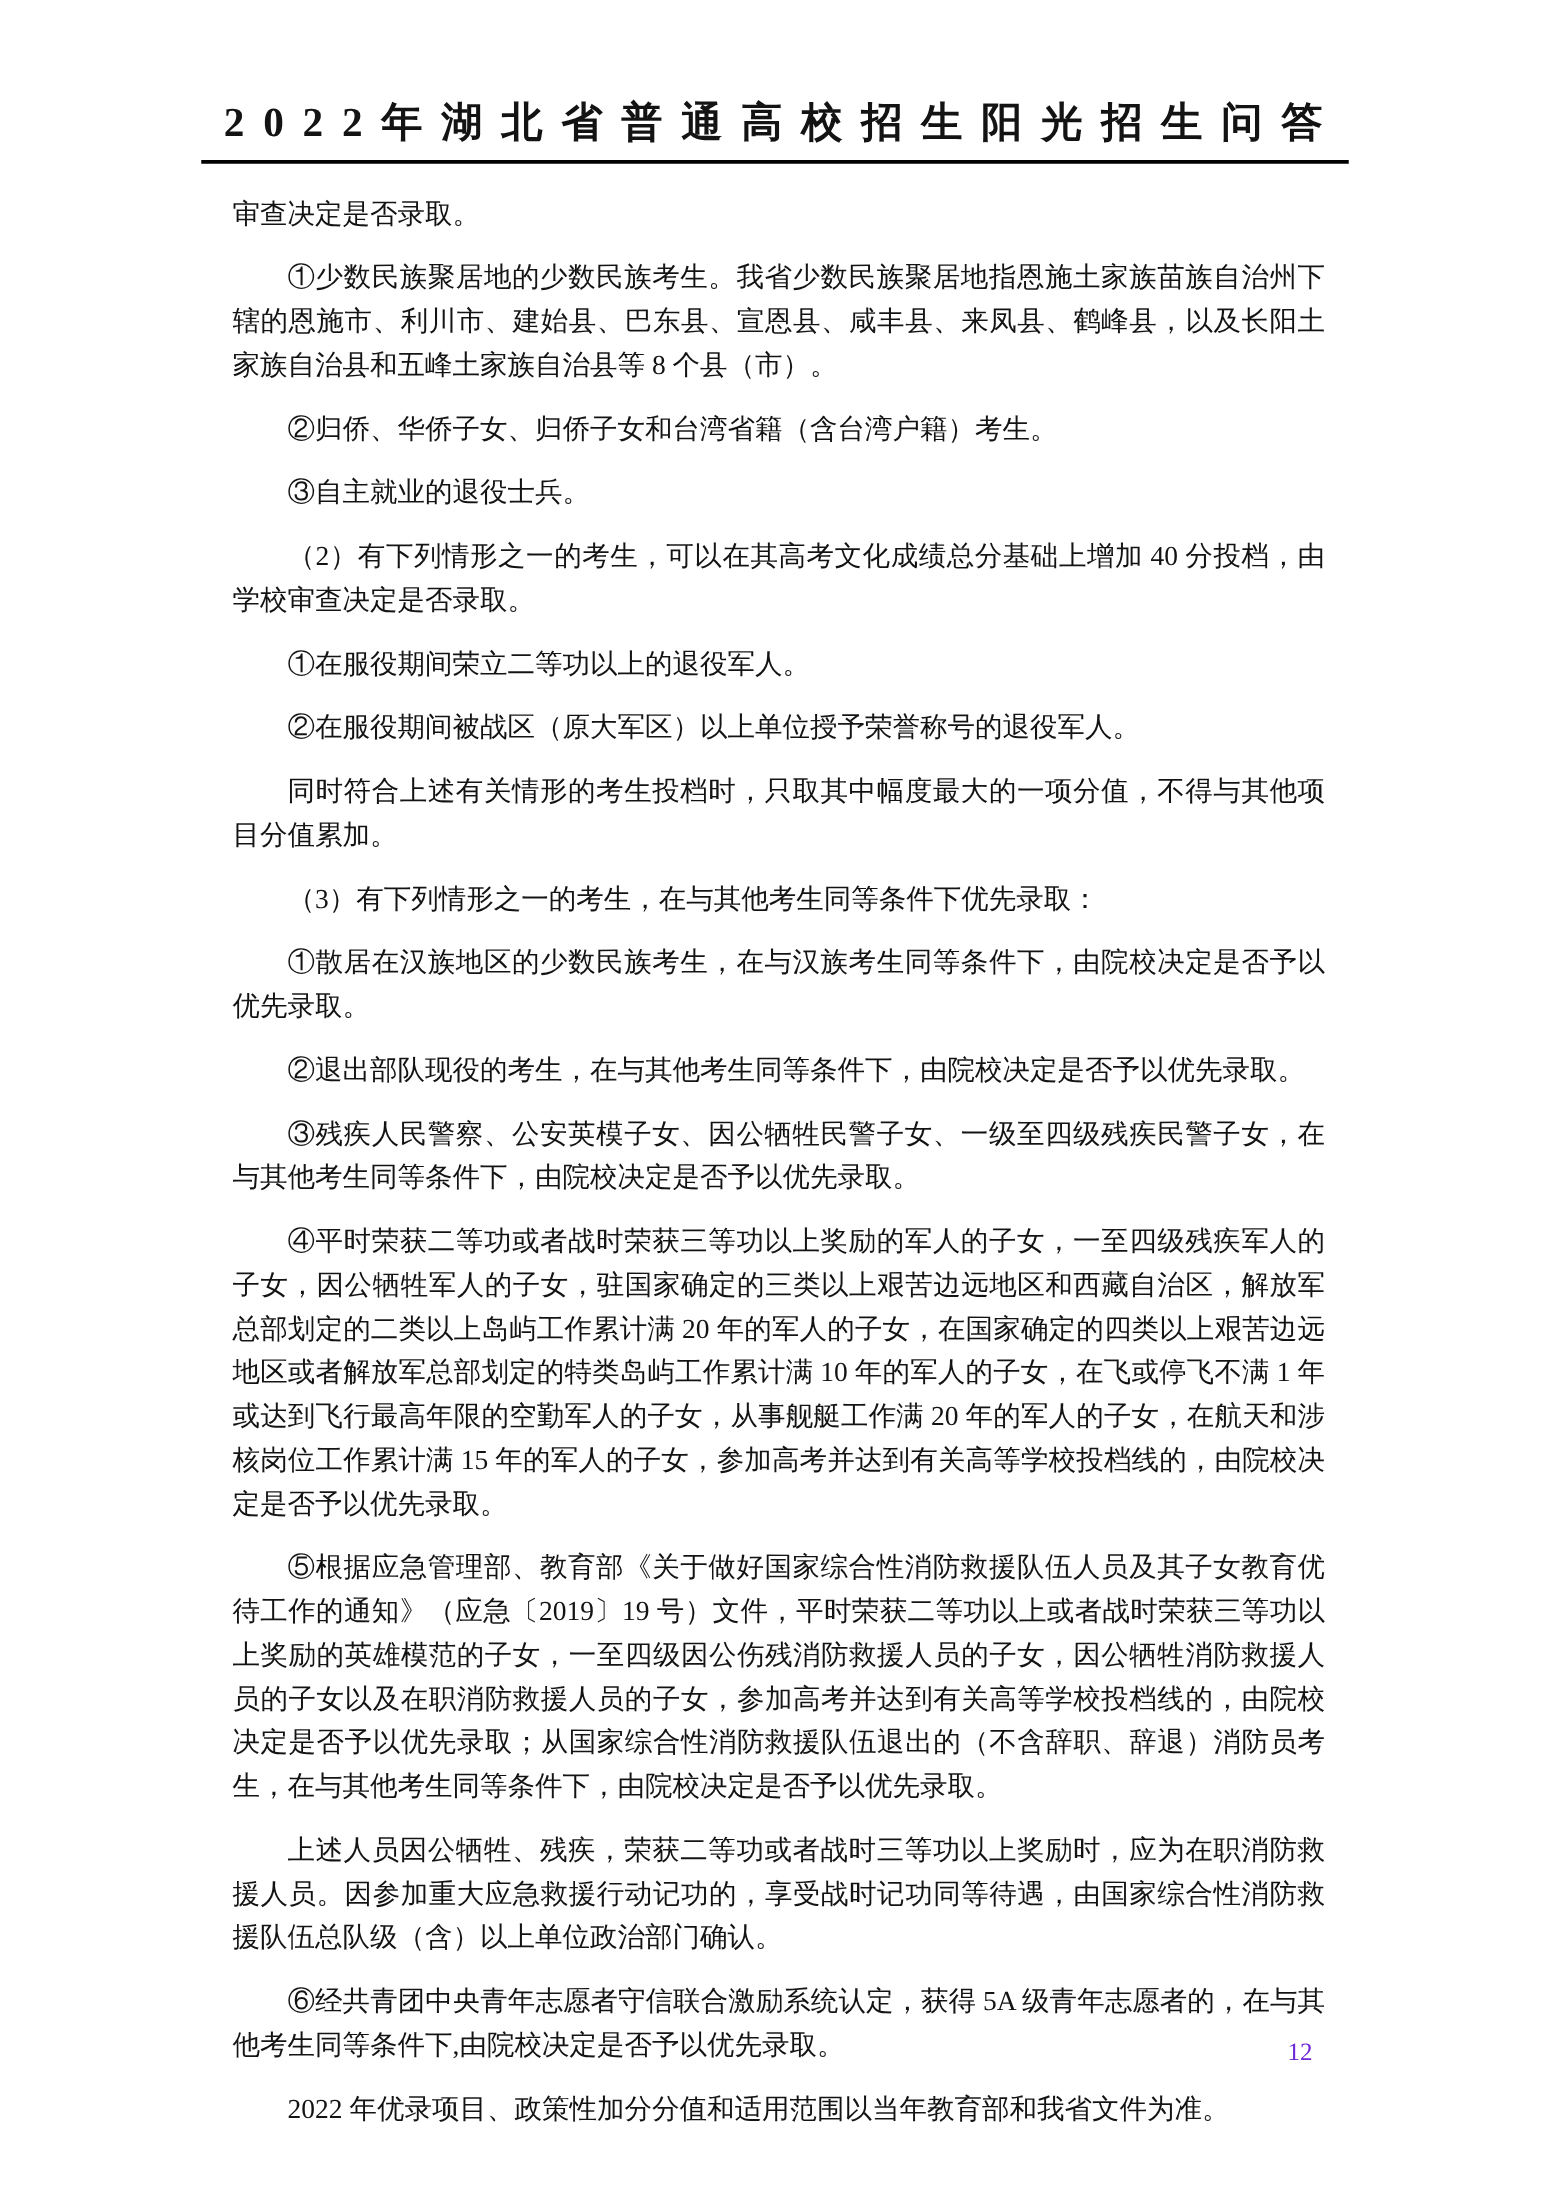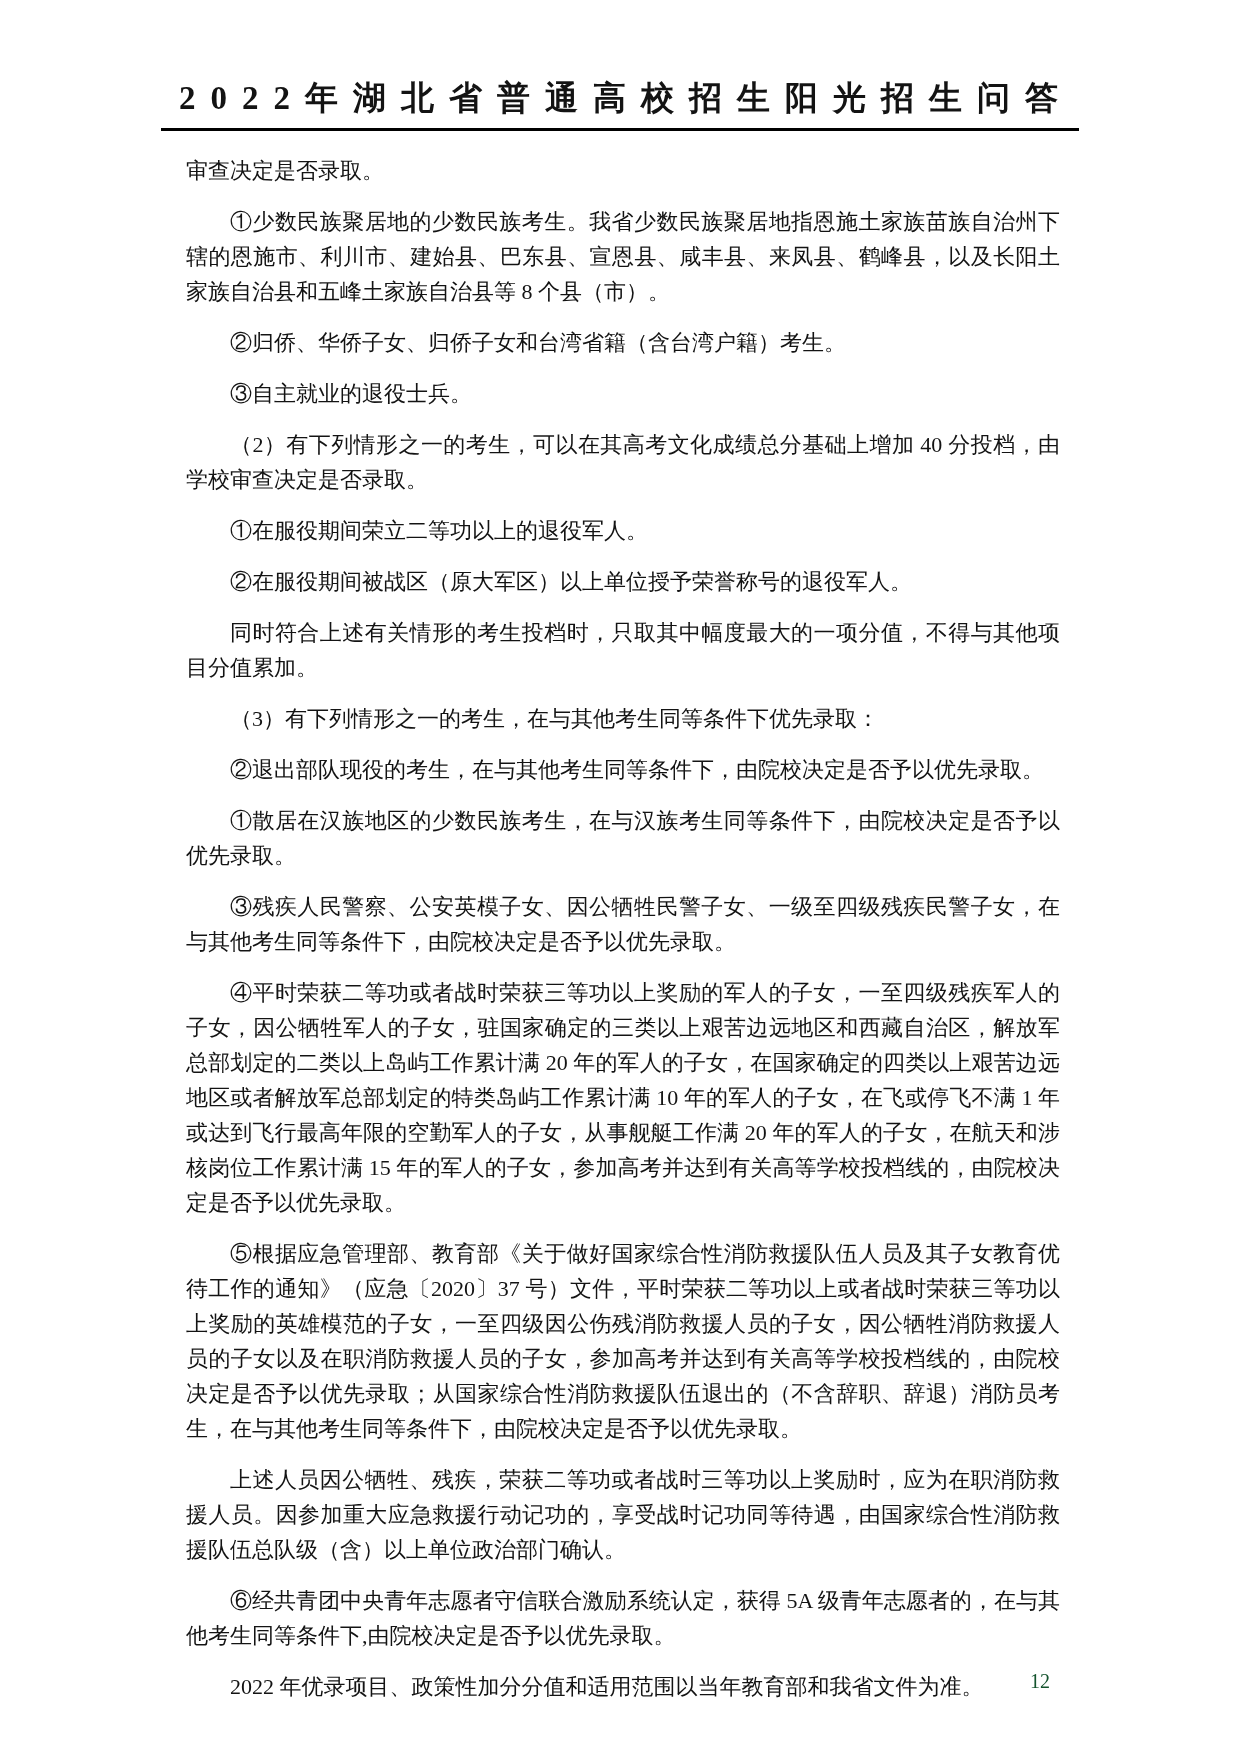--- a/index.html
+++ b/index.html
@@ -55,22 +55,21 @@
     font-weight: bold;
     text-indent: 2em;
     margin-top: 33px !important;
   }
   .page-number {
     position: absolute;
     top: 1628px;
     left: 1030px;
     font-size: 20px;
     line-height: 28px;
-    color: #14532d;
-    margin-top: 39px;
+    color: #6d28d9;
   }
 </style>
 </head>
 <body>
 
 <div class="page">
 
   <div class="header">
     <div class="doc-title">2022年湖北省普通高校招生阳光招生问答</div>
   </div>
@@ -78,25 +77,25 @@
   <div class="content">
     <p class="para no-indent">审查决定是否录取。</p>
     <p class="para">①少数民族聚居地的少数民族考生。我省少数民族聚居地指恩施土家族苗族自治州下辖的恩施市、利川市、建始县、巴东县、宣恩县、咸丰县、来凤县、鹤峰县，以及长阳土家族自治县和五峰土家族自治县等 8 个县（市）。</p>
     <p class="para">②归侨、华侨子女、归侨子女和台湾省籍（含台湾户籍）考生。</p>
     <p class="para">③自主就业的退役士兵。</p>
     <p class="para">（2）有下列情形之一的考生，可以在其高考文化成绩总分基础上增加 40 分投档，由学校审查决定是否录取。</p>
     <p class="para">①在服役期间荣立二等功以上的退役军人。</p>
     <p class="para">②在服役期间被战区（原大军区）以上单位授予荣誉称号的退役军人。</p>
     <p class="para">同时符合上述有关情形的考生投档时，只取其中幅度最大的一项分值，不得与其他项目分值累加。</p>
     <p class="para">（3）有下列情形之一的考生，在与其他考生同等条件下优先录取：</p>
+    <p class="para">①散居在汉族地区的少数民族考生，在与汉族考生同等条件下，由院校决定是否予以优先录取。</p>
     <p class="para">②退出部队现役的考生，在与其他考生同等条件下，由院校决定是否予以优先录取。</p>
-    <p class="para">①散居在汉族地区的少数民族考生，在与汉族考生同等条件下，由院校决定是否予以优先录取。</p>
     <p class="para">③残疾人民警察、公安英模子女、因公牺牲民警子女、一级至四级残疾民警子女，在与其他考生同等条件下，由院校决定是否予以优先录取。</p>
     <p class="para">④平时荣获二等功或者战时荣获三等功以上奖励的军人的子女，一至四级残疾军人的子女，因公牺牲军人的子女，驻国家确定的三类以上艰苦边远地区和西藏自治区，解放军总部划定的二类以上岛屿工作累计满 20 年的军人的子女，在国家确定的四类以上艰苦边远地区或者解放军总部划定的特类岛屿工作累计满 10 年的军人的子女，在飞或停飞不满 1 年或达到飞行最高年限的空勤军人的子女，从事舰艇工作满 20 年的军人的子女，在航天和涉核岗位工作累计满 15 年的军人的子女，参加高考并达到有关高等学校投档线的，由院校决定是否予以优先录取。</p>
-    <p class="para">⑤根据应急管理部、教育部《关于做好国家综合性消防救援队伍人员及其子女教育优待工作的通知》（应急〔2020〕37 号）文件，平时荣获二等功以上或者战时荣获三等功以上奖励的英雄模范的子女，一至四级因公伤残消防救援人员的子女，因公牺牲消防救援人员的子女以及在职消防救援人员的子女，参加高考并达到有关高等学校投档线的，由院校决定是否予以优先录取；从国家综合性消防救援队伍退出的（不含辞职、辞退）消防员考生，在与其他考生同等条件下，由院校决定是否予以优先录取。</p>
+    <p class="para">⑤根据应急管理部、教育部《关于做好国家综合性消防救援队伍人员及其子女教育优待工作的通知》（应急〔2019〕19 号）文件，平时荣获二等功以上或者战时荣获三等功以上奖励的英雄模范的子女，一至四级因公伤残消防救援人员的子女，因公牺牲消防救援人员的子女以及在职消防救援人员的子女，参加高考并达到有关高等学校投档线的，由院校决定是否予以优先录取；从国家综合性消防救援队伍退出的（不含辞职、辞退）消防员考生，在与其他考生同等条件下，由院校决定是否予以优先录取。</p>
     <p class="para">上述人员因公牺牲、残疾，荣获二等功或者战时三等功以上奖励时，应为在职消防救援人员。因参加重大应急救援行动记功的，享受战时记功同等待遇，由国家综合性消防救援队伍总队级（含）以上单位政治部门确认。</p>
     <p class="para">⑥经共青团中央青年志愿者守信联合激励系统认定，获得 5A 级青年志愿者的，在与其他考生同等条件下,由院校决定是否予以优先录取。</p>
     <p class="para">2022 年优录项目、政策性加分分值和适用范围以当年教育部和我省文件为准。</p>
 
 
   </div>
 
   <div class="page-number">12</div>
 
 </div>

